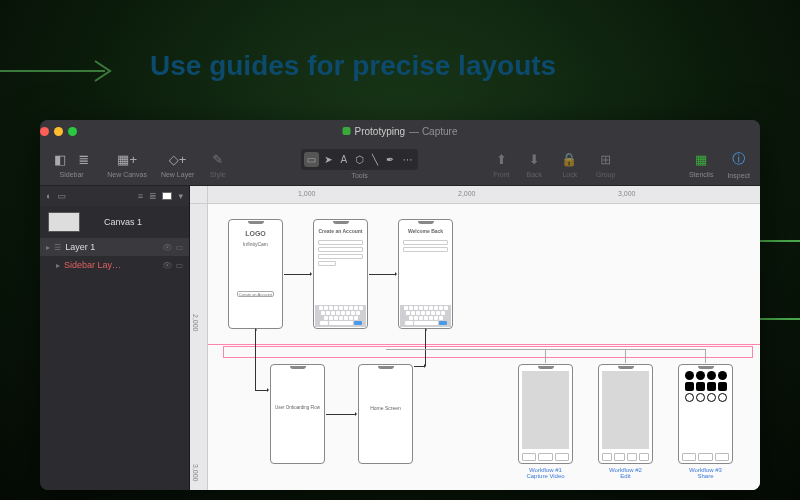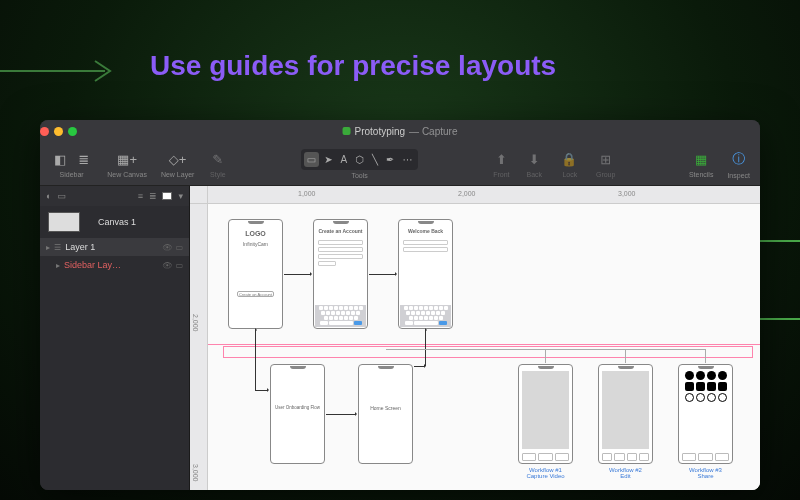--- a/index.html
+++ b/index.html
@@ -1,18 +1,18 @@
 <!DOCTYPE html>
 <html><head>
 <meta charset="utf-8">
 <style>
 * { margin: 0; padding: 0; box-sizing: border-box; }
 body { width: 800px; height: 500px; overflow: hidden; background: radial-gradient(ellipse at 50% 30%, #1a3a1a 0%, #0a1a0a 60%, #050a05 100%); font-family: -apple-system, "Helvetica Neue", sans-serif; position: relative; }
 
-.headline { position: absolute; top: 50px; left: 150px; color: #8b5cf6; font-size: 28px; font-weight: 600; }
+.headline { position: absolute; top: 50px; left: 150px; color: #0c4a6e; font-size: 28px; font-weight: 600; }
 .arrow-left { position: absolute; top: 56px; left: 0; width: 120px; height: 30px; }
 .arrow-left svg { stroke: #3a7a3a; stroke-width: 2; fill: none; }
 .decor-box { position: absolute; top: 240px; right: 0; width: 60px; height: 80px; border: 2px solid #4aaa4a; border-right: none; }
 
 .window { position: absolute; top: 120px; left: 40px; width: 720px; height: 370px; background: #2a2a2e; border-radius: 8px; box-shadow: 0 10px 40px rgba(0,0,0,0.6); display: flex; flex-direction: column; overflow: hidden; }
 
 .titlebar { height: 22px; background: #38383c; display: flex; align-items: center; padding: 0 0; position: relative; }
 .traffic { display: flex; gap: 5px; }
 .traffic span { width: 9px; height: 9px; border-radius: 50%; }
 .tl-close { background: #ff5f57; }
@@ -32,21 +32,21 @@
 .tools-cluster { display: flex; background: #2a2a2e; border-radius: 4px; padding: 3px; gap: 2px; }
 .tools-cluster .tb-btn { font-size: 10px; padding: 2px 3px; }
 .tb-sel { background: #555; border-radius: 3px; }
 
 .main { flex: 1; display: flex; min-height: 0; }
 
 .sidebar { width: 150px; background: #2c2c30; display: flex; flex-direction: column; border-right: 1px solid #1a1a1a; }
 .inspector-bar { height: 20px; background: #303034; display: flex; align-items: center; padding: 0 6px; gap: 6px; color: #888; font-size: 9px; }
 .inspector-bar .ib-ic { cursor: pointer; }
 .section-header { background: #222; color: #aaa; font-size: 9px; padding: 3px 8px; }
-.canvas-item { display: flex; align-items: center; gap: 18px; padding: 6px 8px; color: #ddd; font-size: 9px; }
+.canvas-item { display: flex; align-items: center; gap: 24px; padding: 6px 8px; color: #ddd; font-size: 9px; }
 .canvas-thumb { width: 32px; height: 20px; background: #ddd; border: 1px solid #555; }
 .layer-row { display: flex; align-items: center; gap: 4px; padding: 4px 6px; color: #ddd; font-size: 9px; }
 .layer-row.sel { background: #3a3a3e; }
 .layer-icons { display: flex; gap: 3px; color: #777; font-size: 8px; }
 .layer-name { flex: 1; white-space: nowrap; overflow: hidden; text-overflow: ellipsis; }
 .layer-vis { display: flex; gap: 3px; color: #666; font-size: 8px; }
 .artboard-red { color: #e06060; }
 
 .canvas { flex: 1; background: #f5f5f7; position: relative; overflow: hidden; }
 .ruler-h { position: absolute; top: 0; left: 18px; right: 0; height: 18px; background: #e8e8ea; border-bottom: 1px solid #ccc; }

